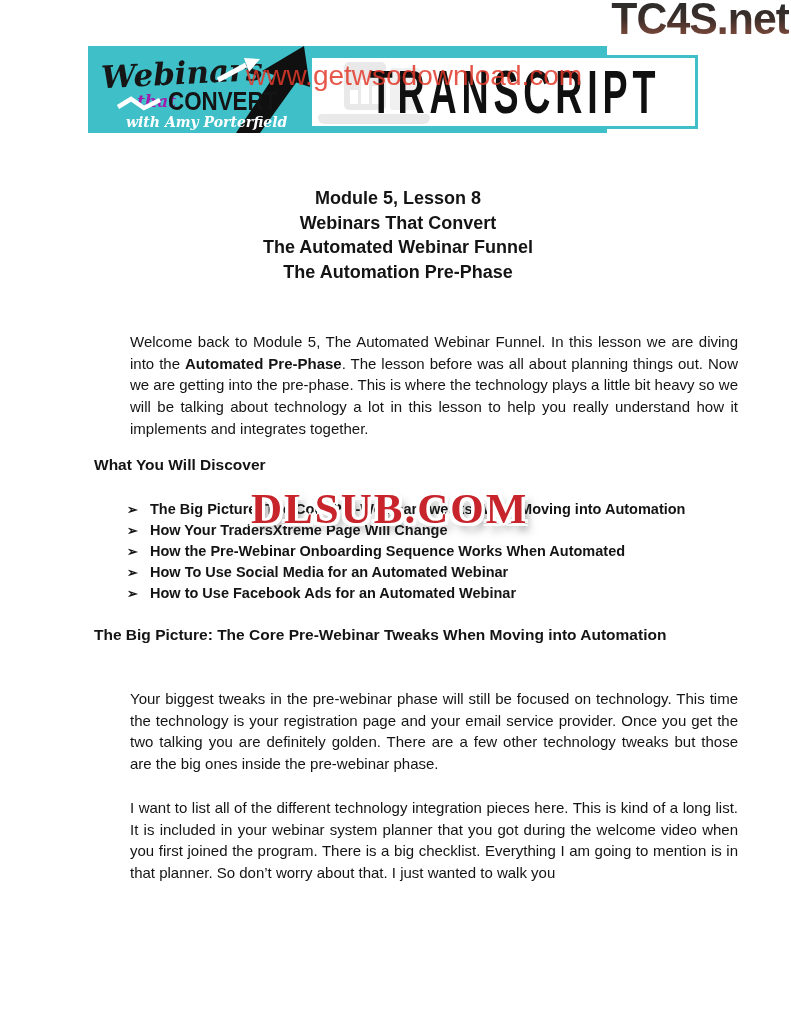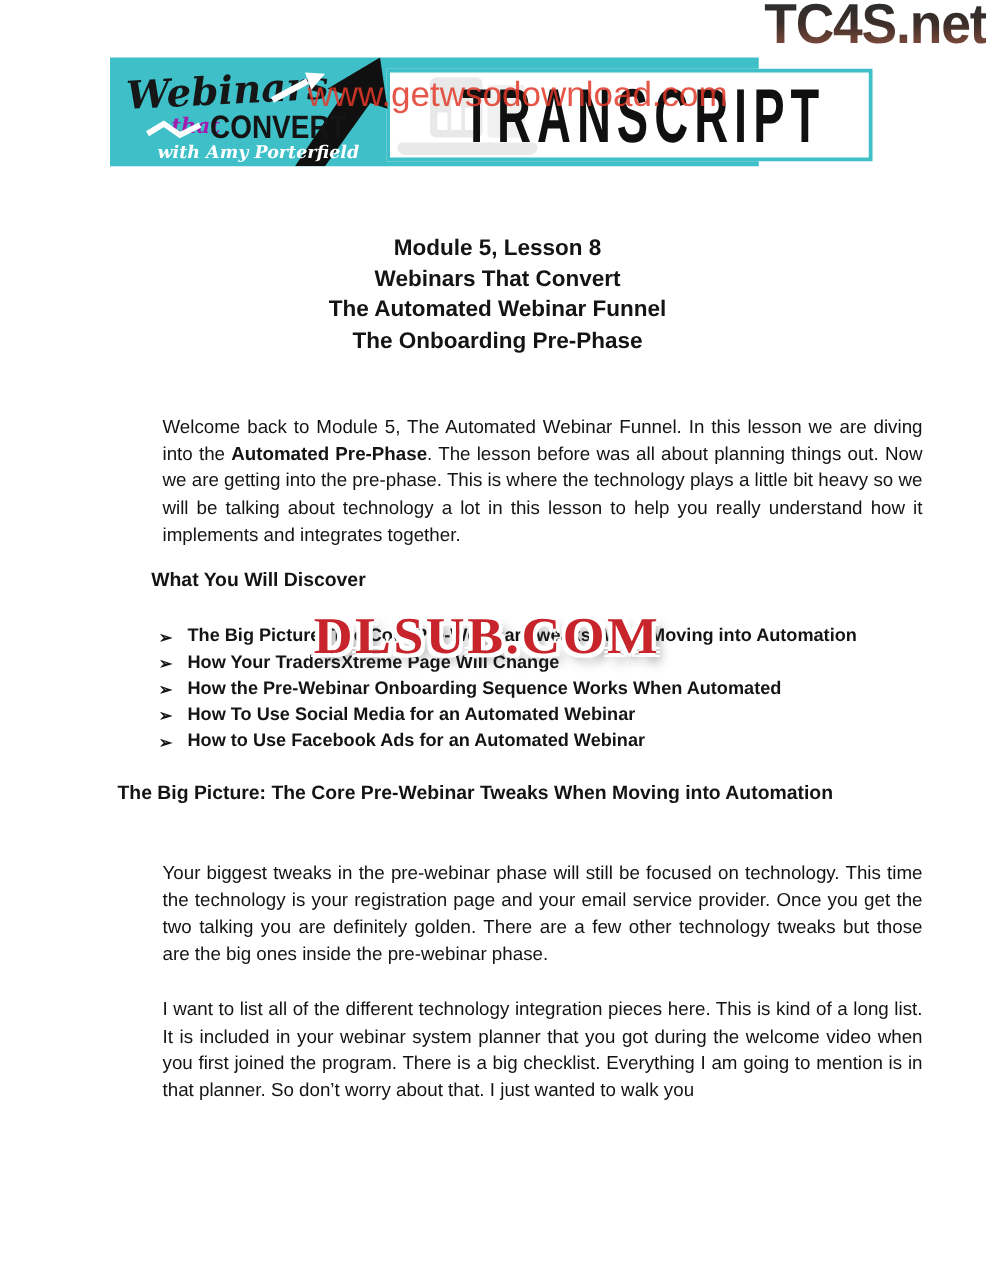--- a/index.html
+++ b/index.html
@@ -80,21 +80,21 @@
   }
   .para {
     position:absolute; left:94px; width:608px;
     font-size:15px; line-height:21.7px; text-align:justify; color:#141414;margin-left:36px;
   }
   .para .b { font-weight:700; }
   .p1 { top:331px; }
   .p2 { top:688px; }
   .p3 { top:797px; }
 
-  .discover-heading { position:absolute; left:94px; top:456px; font-size:15.5px; font-weight:700;margin-left:27px; }
+  .discover-heading { position:absolute; left:94px; top:456px; font-size:15.5px; font-weight:700; }
 
   .bullets { position:absolute; left:127px; top:499px; width:573px; }
   .bullet-row { display:flex; align-items:flex-start; line-height:20px; font-weight:700; font-size:14.5px; }
   .bullet-row .marker { width:23px; flex:0 0 23px; font-size:13px; padding-top:1px; }
 
   .dlsub {
     position:absolute; left:251px; top:485px; z-index:20;
     font-family:"Liberation Serif", serif; font-weight:900;
     font-size:43px; letter-spacing:2px; color:var(--stamp-red,#c7242b); white-space:nowrap;
     text-shadow:
@@ -166,21 +166,21 @@
     </svg>
     <div class="logo-amy">with Amy Porterfield</div>
   </div>
 
   <div class="url-stamp">www.getwsodownload.com</div>
 
   <div class="doc-title">
     <div>Module 5, Lesson 8</div>
     <div>Webinars That Convert</div>
     <div>The Automated Webinar Funnel</div>
-    <div>The Onboarding Pre-Phase</div>
+    <div>The Automation Pre-Phase</div>
   </div>
 
   <div class="para p1"><span>Welcome back to Module 5, The Automated Webinar Funnel. In this lesson we are diving into the </span><span class="b">Automated Pre-Phase</span><span>. The lesson before was all about planning things out. Now we are getting into the pre-phase. This is where the technology plays a little bit heavy so we will be talking about technology a lot in this lesson to help you really understand how it implements and integrates together.</span></div>
 
   <div class="discover-heading">What You Will Discover</div>
 
   <div class="bullets">
     <div class="bullet-row">
       <span class="marker">➢</span>
       <span>The Big Picture: The Core Pre-Webinar Tweaks When Moving into Automation</span>

